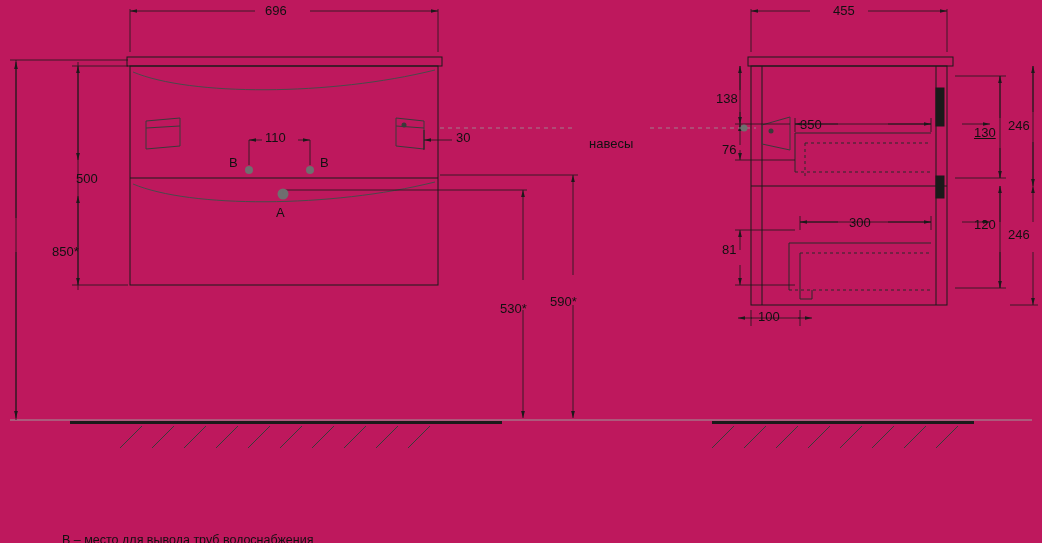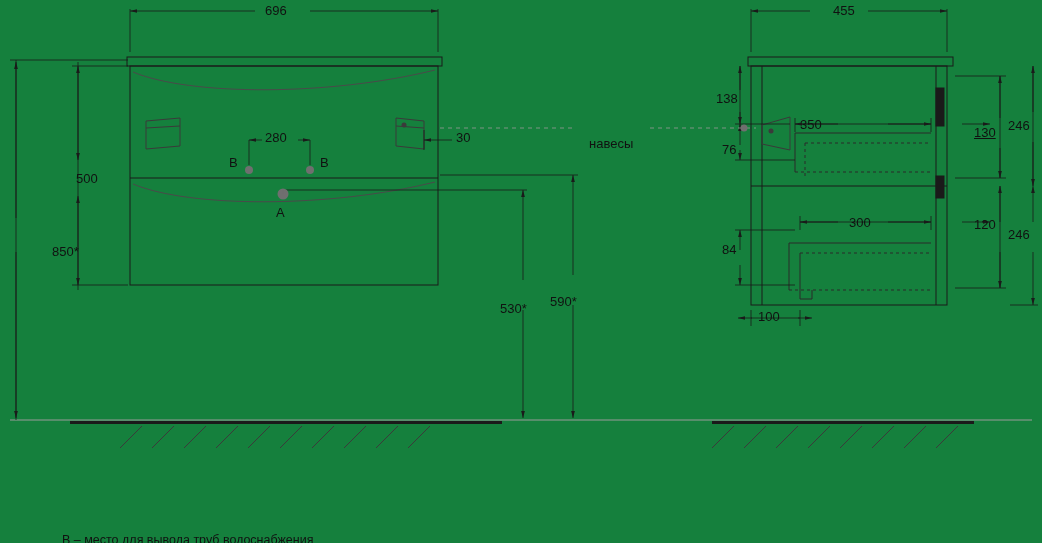--- a/index.html
+++ b/index.html
@@ -7,21 +7,21 @@
     padding: 0;
     background: #ffffff;
   }
   body {
     font-family: "Liberation Sans", sans-serif;
   }
   #root {
     position: relative;
     width: 1042px;
     height: 543px;
-    background: #15803d;
+    background: #be185d;
     overflow: hidden;
     text-align: right;
   }
   .lbl {
     position: absolute;
     font-size: 13px;
     color: #111111;
     white-space: nowrap;
     line-height: 1;
   }
@@ -233,36 +233,36 @@
       <circle cx="249" cy="170" r="4" fill="#6f6f6f"></circle>
       <circle cx="310" cy="170" r="4" fill="#6f6f6f"></circle>
       <circle cx="283" cy="194" r="5.5" fill="#6f6f6f"></circle>
       <line x1="283" y1="194" x2="283" y2="190" stroke="#6f6f6f" stroke-width="1"></line>
     </g>
   </svg>
 
   <div class="lbl" style="left:265px; top:4px;">696</div>
   <div class="lbl" style="left:833px; top:4px;">455</div>
 
-  <div class="lbl" style="left:265px; top:131px;">280</div>
+  <div class="lbl" style="left:265px; top:131px;">110</div>
   <div class="lbl" style="left:76px; top:172px;">500</div>
   <div class="lbl" style="left:12px; top:245px;margin-left:40px;">850*</div>
   <div class="lbl" style="left:456px; top:131px;">30</div>
   <div class="lbl" style="left:500px; top:302px;">530*</div>
   <div class="lbl" style="left:550px; top:287px;margin-top:8px;">590*</div>
 
   <div class="lbl" style="left:229px; top:156px;">B</div>
   <div class="lbl" style="left:320px; top:156px;">B</div>
   <div class="lbl" style="left:276px; top:206px;">A</div>
 
   <div class="lbl" style="left:589px; top:121px;margin-top:16px;">навесы</div>
 
   <div class="lbl" style="left:716px; top:92px;">138</div>
   <div class="lbl" style="left:722px; top:143px;">76</div>
-  <div class="lbl" style="left:722px; top:243px;">84</div>
+  <div class="lbl" style="left:722px; top:243px;">81</div>
   <div class="lbl" style="left:758px; top:310px;">100</div>
   <div class="lbl" style="left:800px; top:118px;">350</div>
   <div class="lbl" style="left:849px; top:216px;">300</div>
   <div class="lbl" style="left:974px; top:126px;text-decoration:underline;">130</div>
   <div class="lbl" style="left:974px; top:218px;">120</div>
   <div class="lbl" style="left:1008px; top:119px;">246</div>
   <div class="lbl" style="left:1008px; top:228px;">246</div>
 
   <div class="note" style="left:62px; top:533px;">B – место для вывода труб водоснабжения</div>
 

